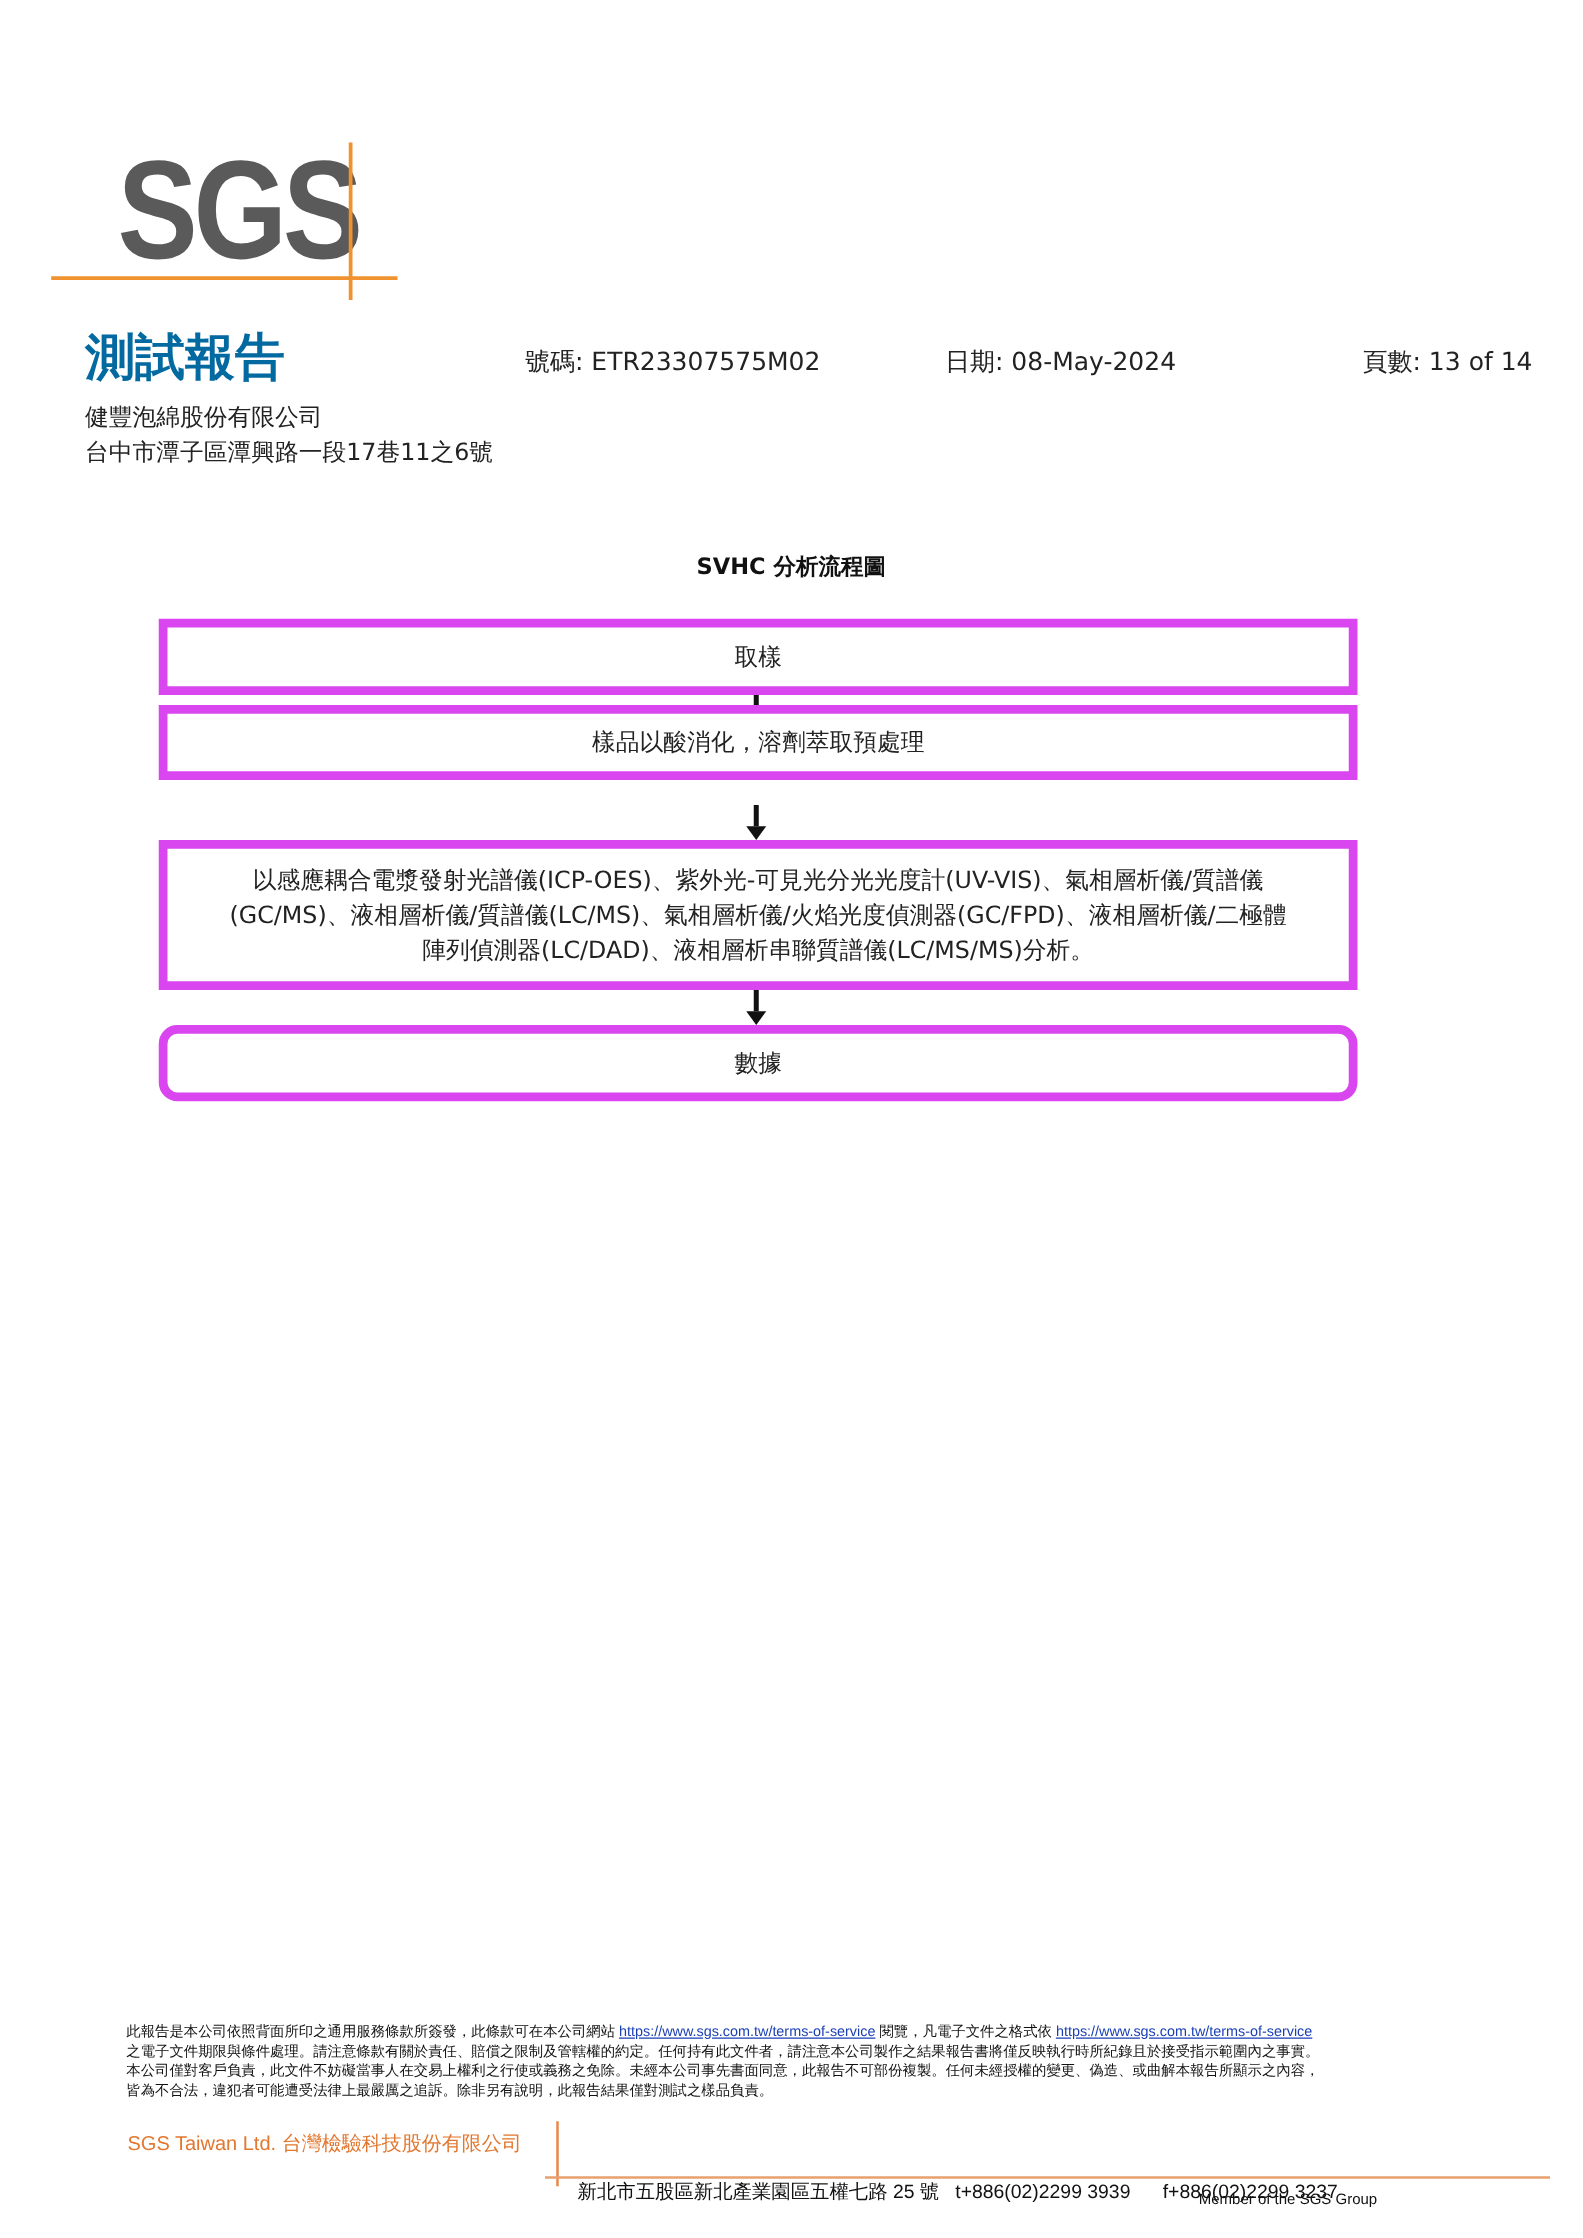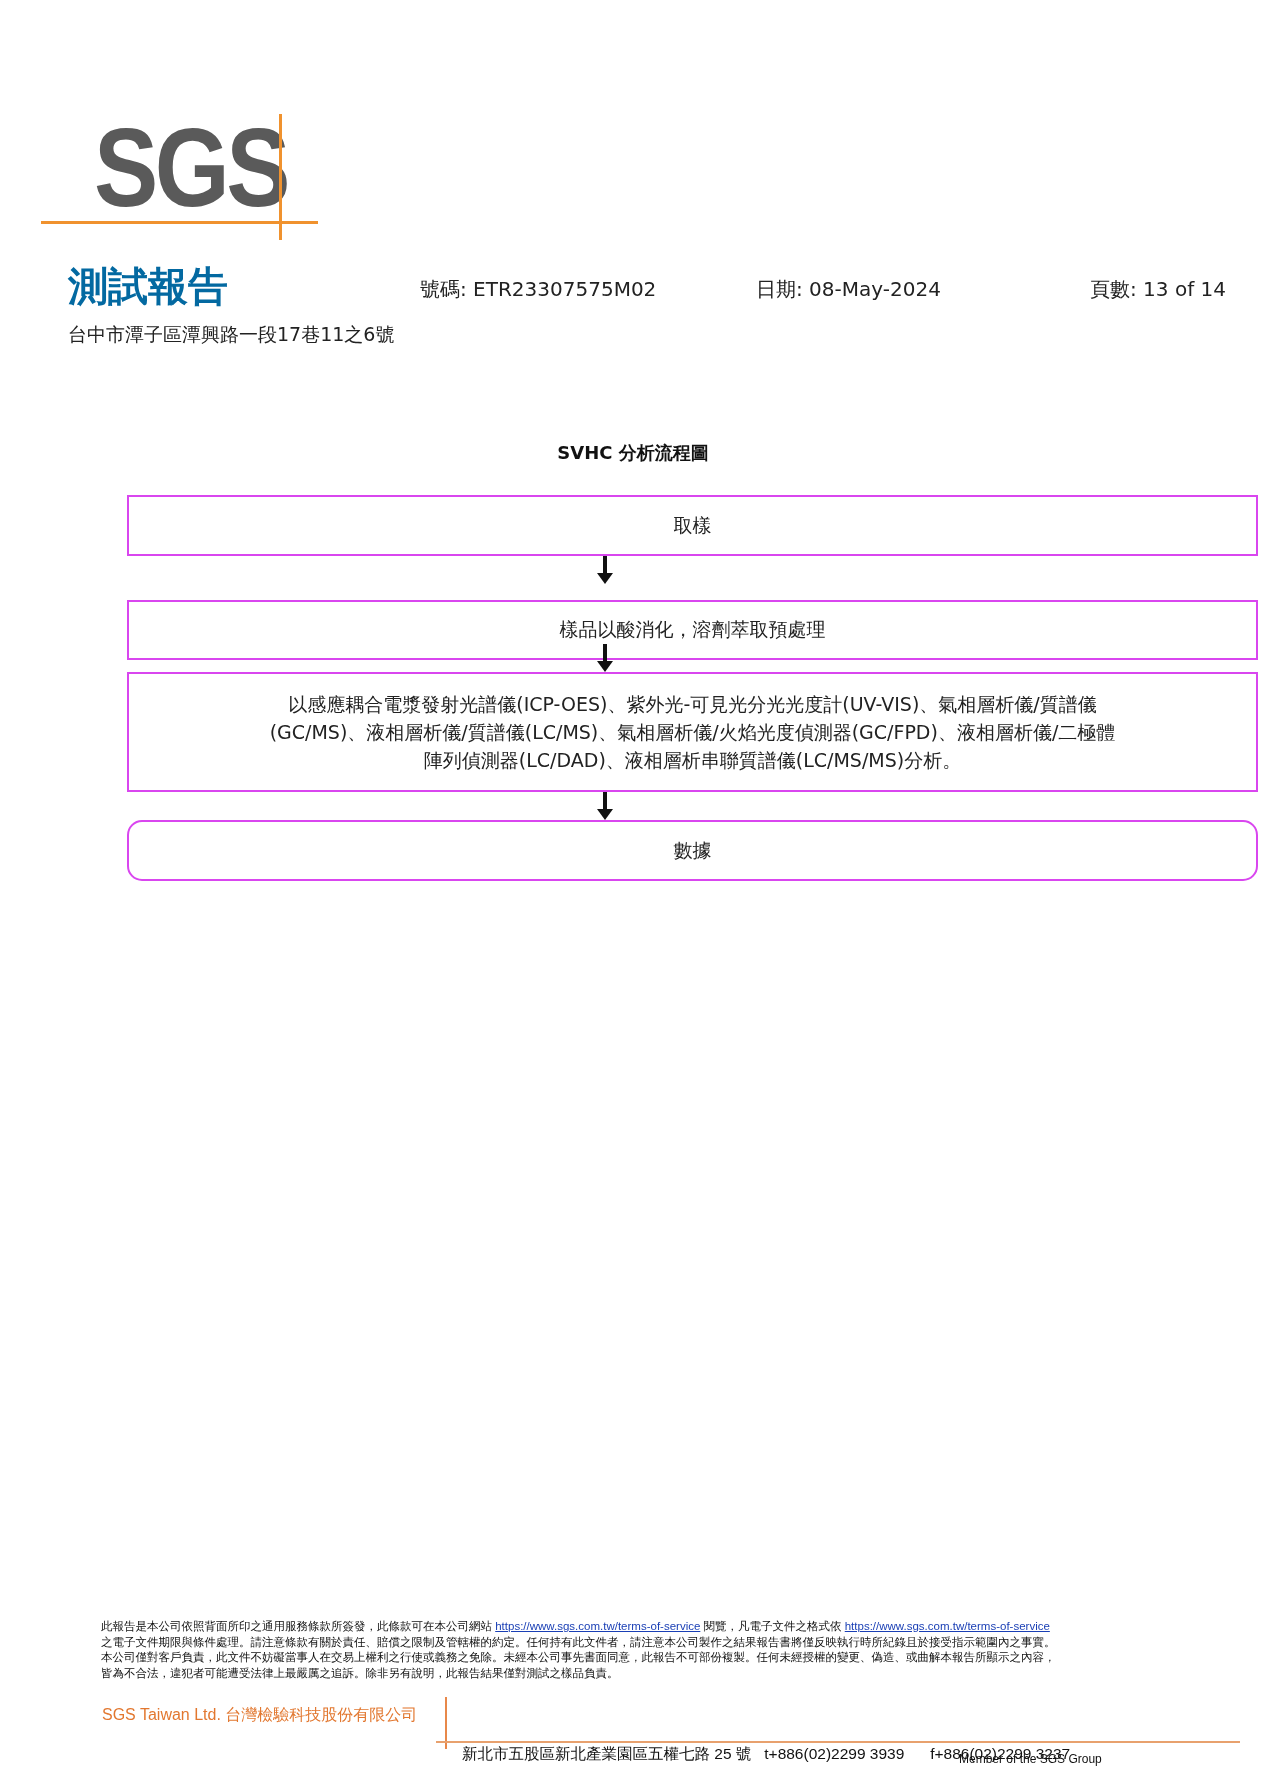--- a/index.html
+++ b/index.html
@@ -17,25 +17,25 @@
     
     .report-title { left: 68px; top: 262px; font-size: 40px; font-weight: bold; line-height: 48px; color: #0369a1; }
     .meta { top: 276px; font-size: 20px; line-height: 26px; color: #222; }
     .meta-no { left: 420px; }
     .meta-date { left: 756px; }
     .meta-page { left: 1090px; }
     .company { left: 68px; top: 320px; font-size: 19px; line-height: 28px; color: #222; }
 
     
     .chart-title { left: 0; width: 1266px; text-align: center; top: 441px; font-size: 18px; font-weight: bold; color: #111; }
-    .box { left: 127px; width: 1131px; border: 2px solid #d946ef; box-sizing: border-box;
+    .box { left: 127px; width: 959px; border: 7px solid #d946ef; box-sizing: border-box;
            display: flex; align-items: center; justify-content: center; text-align: center;
            font-size: 19px; color: #222; background: #fff; }
     .box1 { top: 495px; height: 61px; }
-    .box2 { top: 600px; height: 60px; }
+    .box2 { top: 564px; height: 60px; }
     .box3 { top: 672px; height: 120px; line-height: 28px; padding: 0 8px; }
     .box4 { top: 820px; height: 61px; border-radius: 15px; }
     .arrow { left: 597px; width: 16px; }
     .arrow .shaft { position: absolute; left: 6px; top: 0; width: 4px; background: #111; }
     .arrow .head { position: absolute; left: 0; width: 0; height: 0;
                    border-left: 8px solid transparent; border-right: 8px solid transparent;
                    border-top: 11px solid #111; }
     .arrow1 { top: 556px; height: 28px; }
     .arrow2 { top: 644px; height: 28px; }
     .arrow3 { top: 792px; height: 28px; }
@@ -57,20 +57,21 @@
 
 <div class="abs logo-text">SGS</div>
 <div class="abs logo-hline"></div>
 <div class="abs logo-vline"></div>
 
 <div class="abs report-title">測試報告</div>
 <div class="abs meta meta-no">號碼: ETR23307575M02</div>
 <div class="abs meta meta-date">日期: 08-May-2024</div>
 <div class="abs meta meta-page">頁數: 13 of 14</div>
 <div class="abs company">
+  <div>健豐泡綿股份有限公司</div>
   <div>台中市潭子區潭興路一段17巷11之6號</div>
 </div>
 
 <div class="abs chart-title">SVHC 分析流程圖</div>
 
 <div class="abs box box1">
   <span>取樣</span>
 </div>
 <div class="abs arrow arrow1">
     <div class="shaft"></div>

